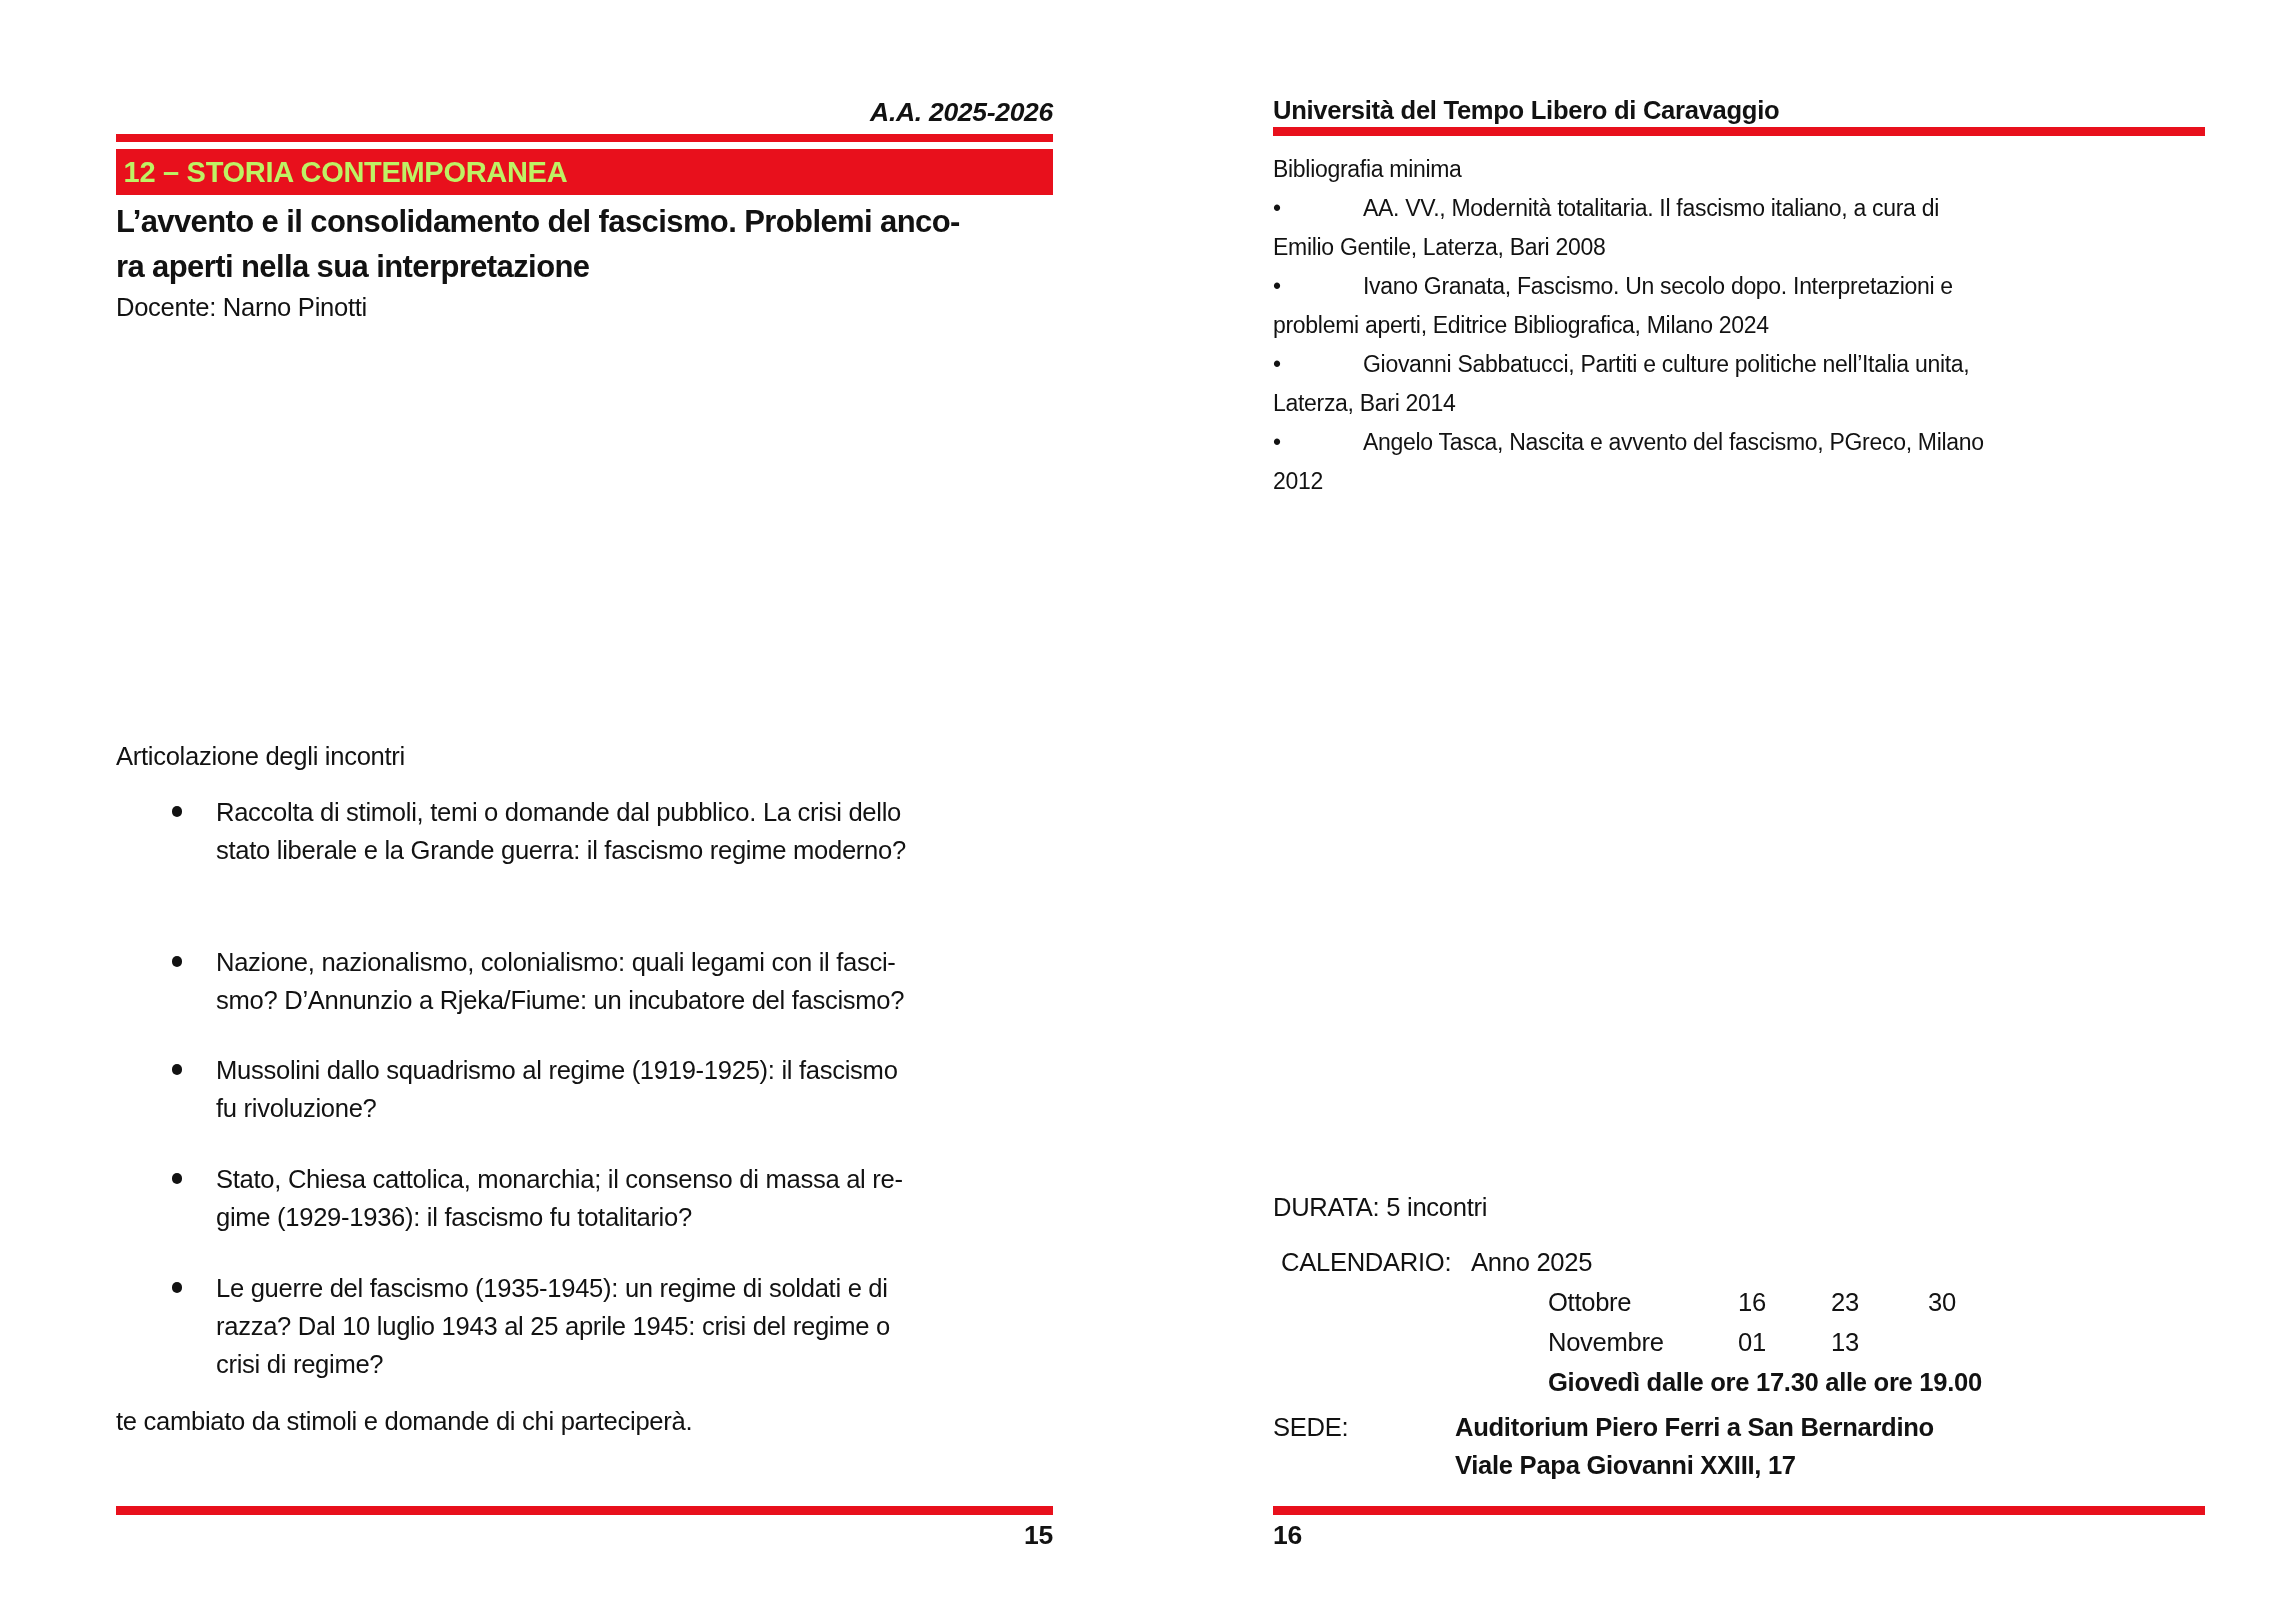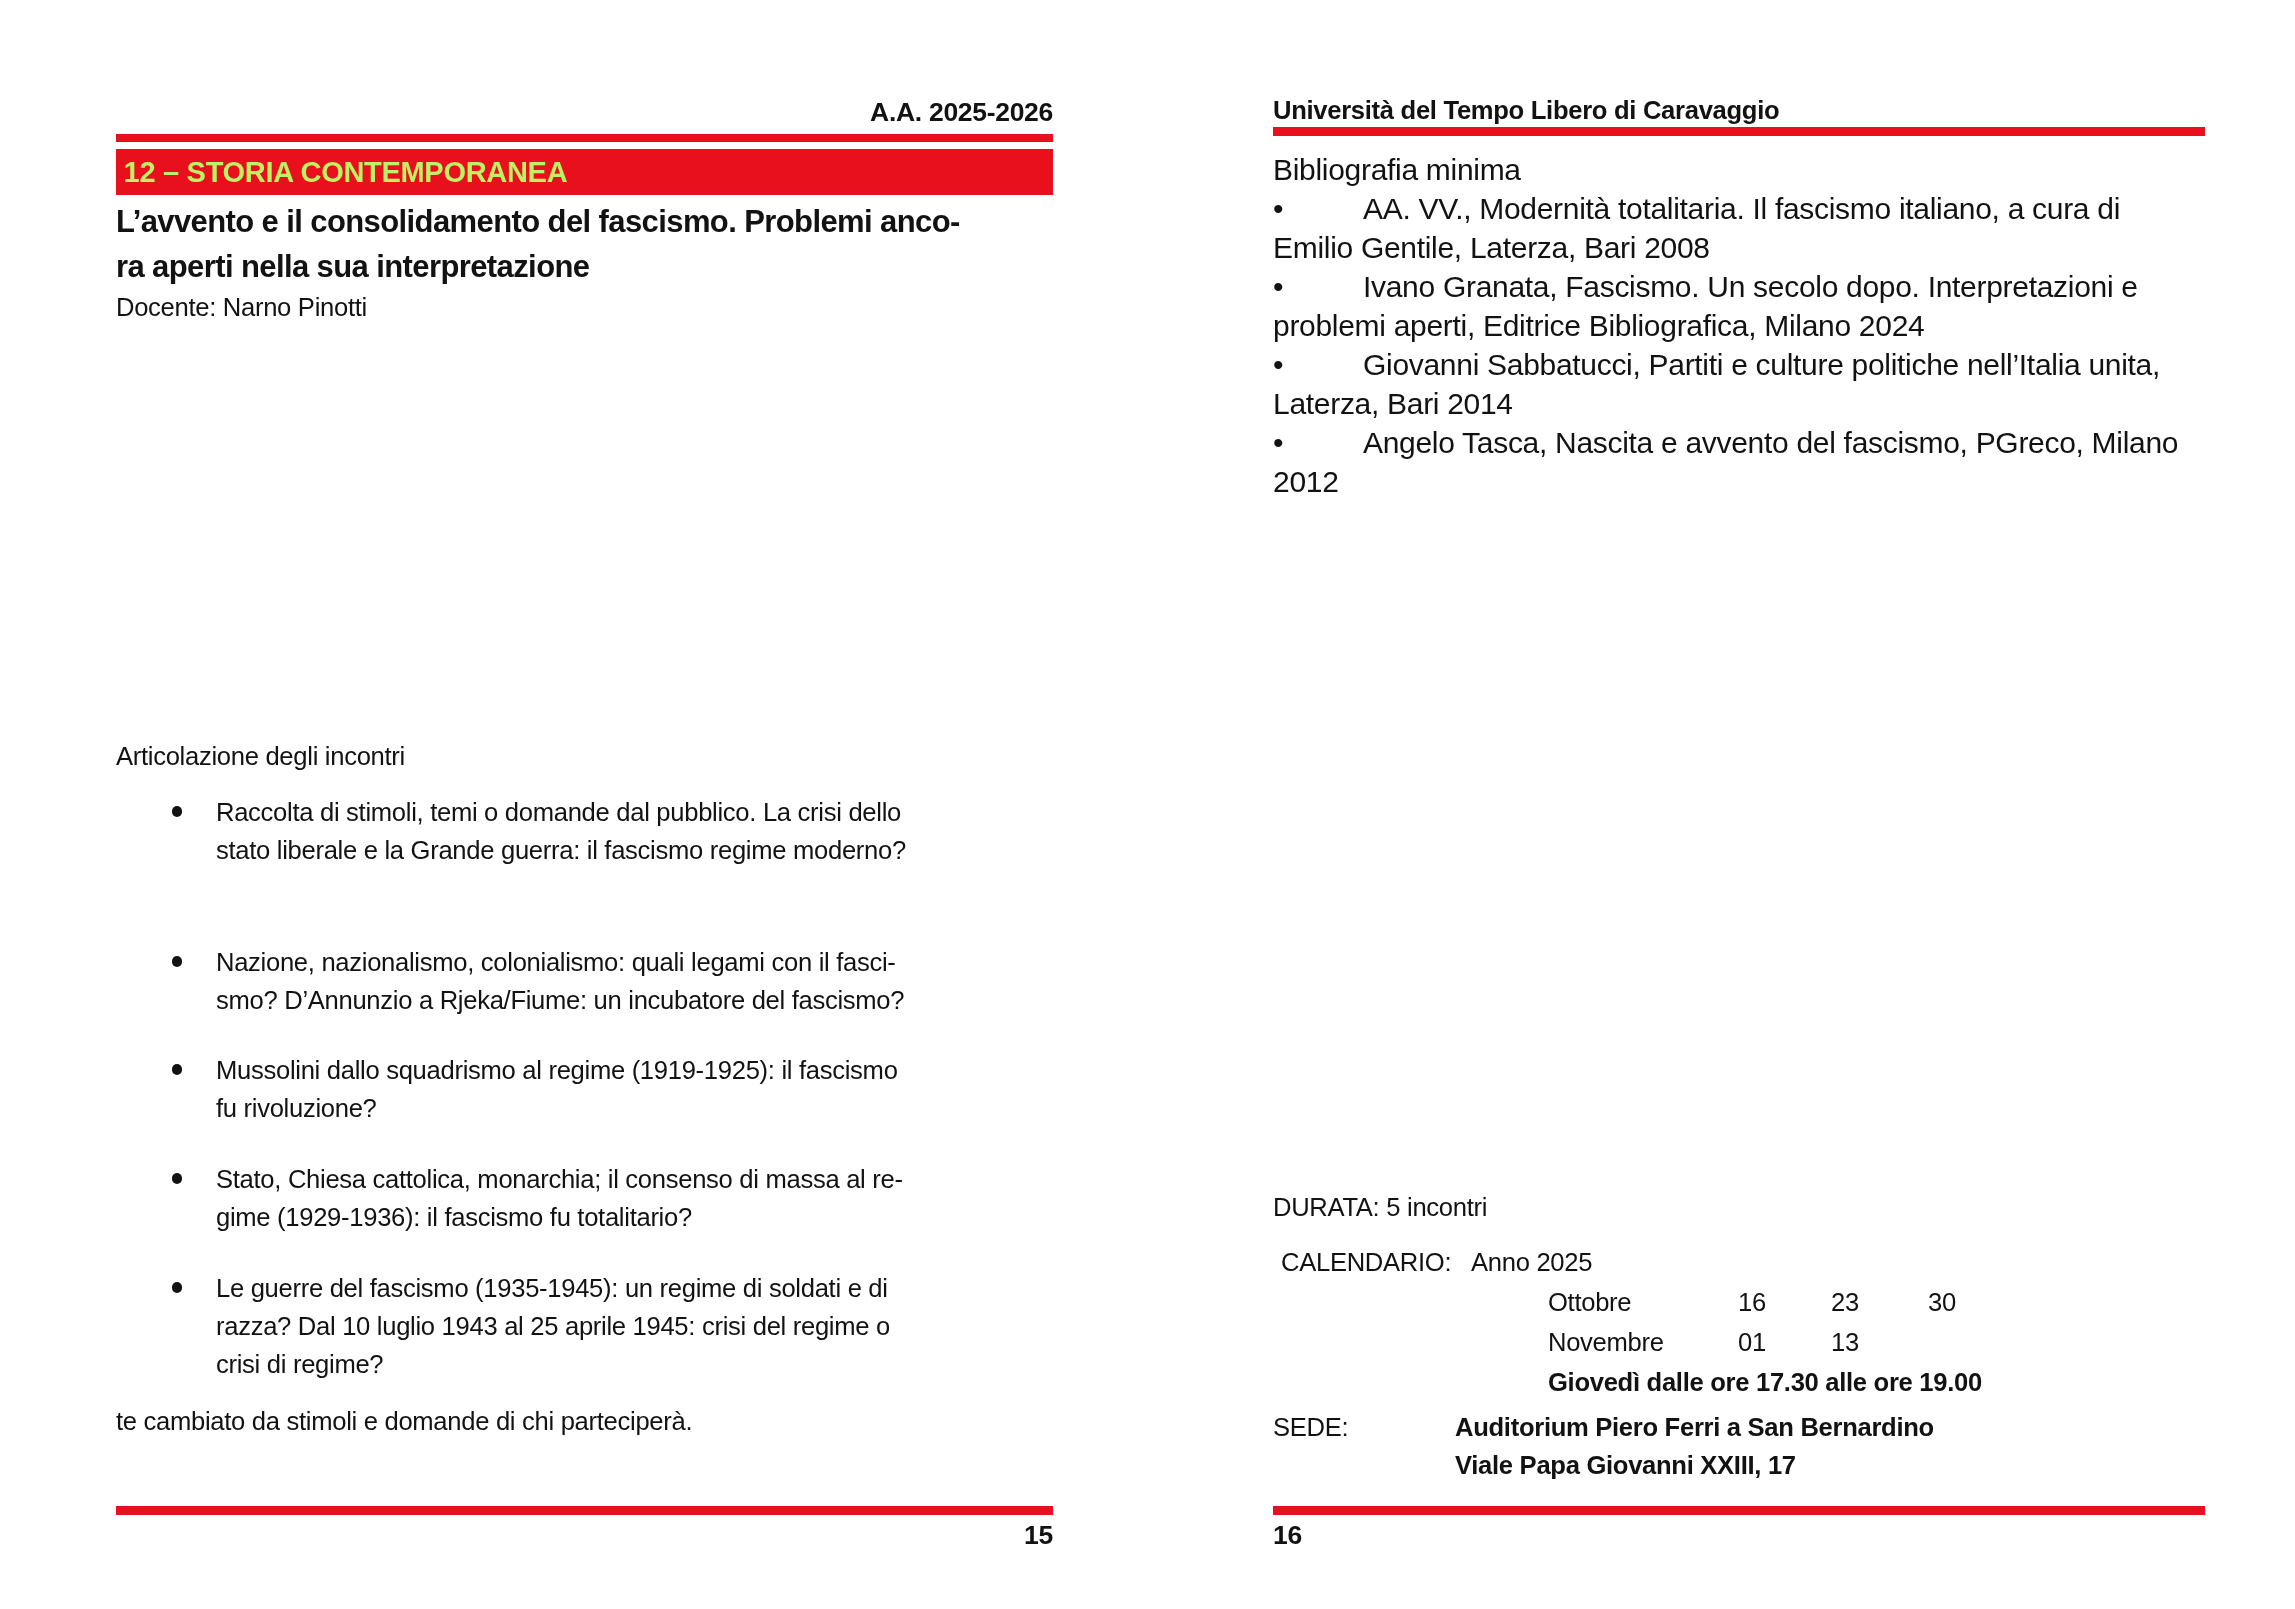--- a/index.html
+++ b/index.html
@@ -13,21 +13,21 @@
   }
   .page { position:absolute; top:0; height:1610px; }
   #page-left  { left:116px; width:937px; }
   #page-right { left:1273px; width:932px; }
   .abs { position:absolute; left:0; right:0; }
 
   .t27  { font-size:25.6px; line-height:38px; }
   .bold { font-weight:bold; }
 
   
-  .aa        { top:93px;  font-size:26.5px; line-height:38px; font-weight:bold; text-align:right; }
+  .aa        { top:93px;  font-size:26.5px; line-height:38px; font-weight:bold; text-align:right;font-style:italic; }
   .rule      { background:var(--accent); }
   .rule-thin { top:134px; height:7.6px; }
   .banner    { top:149px; height:46px; background:var(--accent); color:#bef264;
                display:flex; align-items:center; padding-left:7.6px; box-sizing:border-box;
                font-size:29px; font-weight:bold; }
   .title     { top:199px; font-size:31px; line-height:45px; font-weight:bold; letter-spacing:-0.6px; }
   .docente   { top:288px; }
   .sect      { top:737px; }
   .lb        { padding-left:100px; box-sizing:border-box; }
   .lb .dot   { position:absolute; left:56px; top:13.2px; width:10.4px; height:10.4px;
@@ -35,21 +35,21 @@
   #b1 { top:793px; } #b2 { top:943px; } #b3 { top:1051px; } #b4 { top:1160px; } #b5 { top:1269px; }
   .closing   { top:1402px; }
   .rule-bot  { top:1506px; height:8.5px; }
   .pn        { font-size:26.5px; line-height:38px; font-weight:bold; }
   .pn-left   { top:1516px; text-align:right; }
 
   
   .uni        { top:91px; font-size:25.6px; line-height:38px; font-weight:bold; }
   .rule-rtop  { top:127px; height:8.5px; }
   .biblio     { top:150px; }
-  .bibrow     { font-size:30px; line-height:39px; }
+  .bibrow     { font-size:23px; line-height:39px; }
   .bibrow .tab { display:inline-block; width:90px; }
   .durata     { top:1188px; }
   .cal        { top:1242px; }
   .calrow     { position:relative; height:40px; font-size:25.6px; line-height:40px; }
   .calrow .at0   { position:absolute; left:8px; }
   .calrow .at209 { position:absolute; left:198px; }
   .calrow .at291 { position:absolute; left:275px; }
   .calrow .at491 { position:absolute; left:465px; }
   .calrow .at590 { position:absolute; left:558px; }
   .calrow .at692 { position:absolute; left:655px; }

